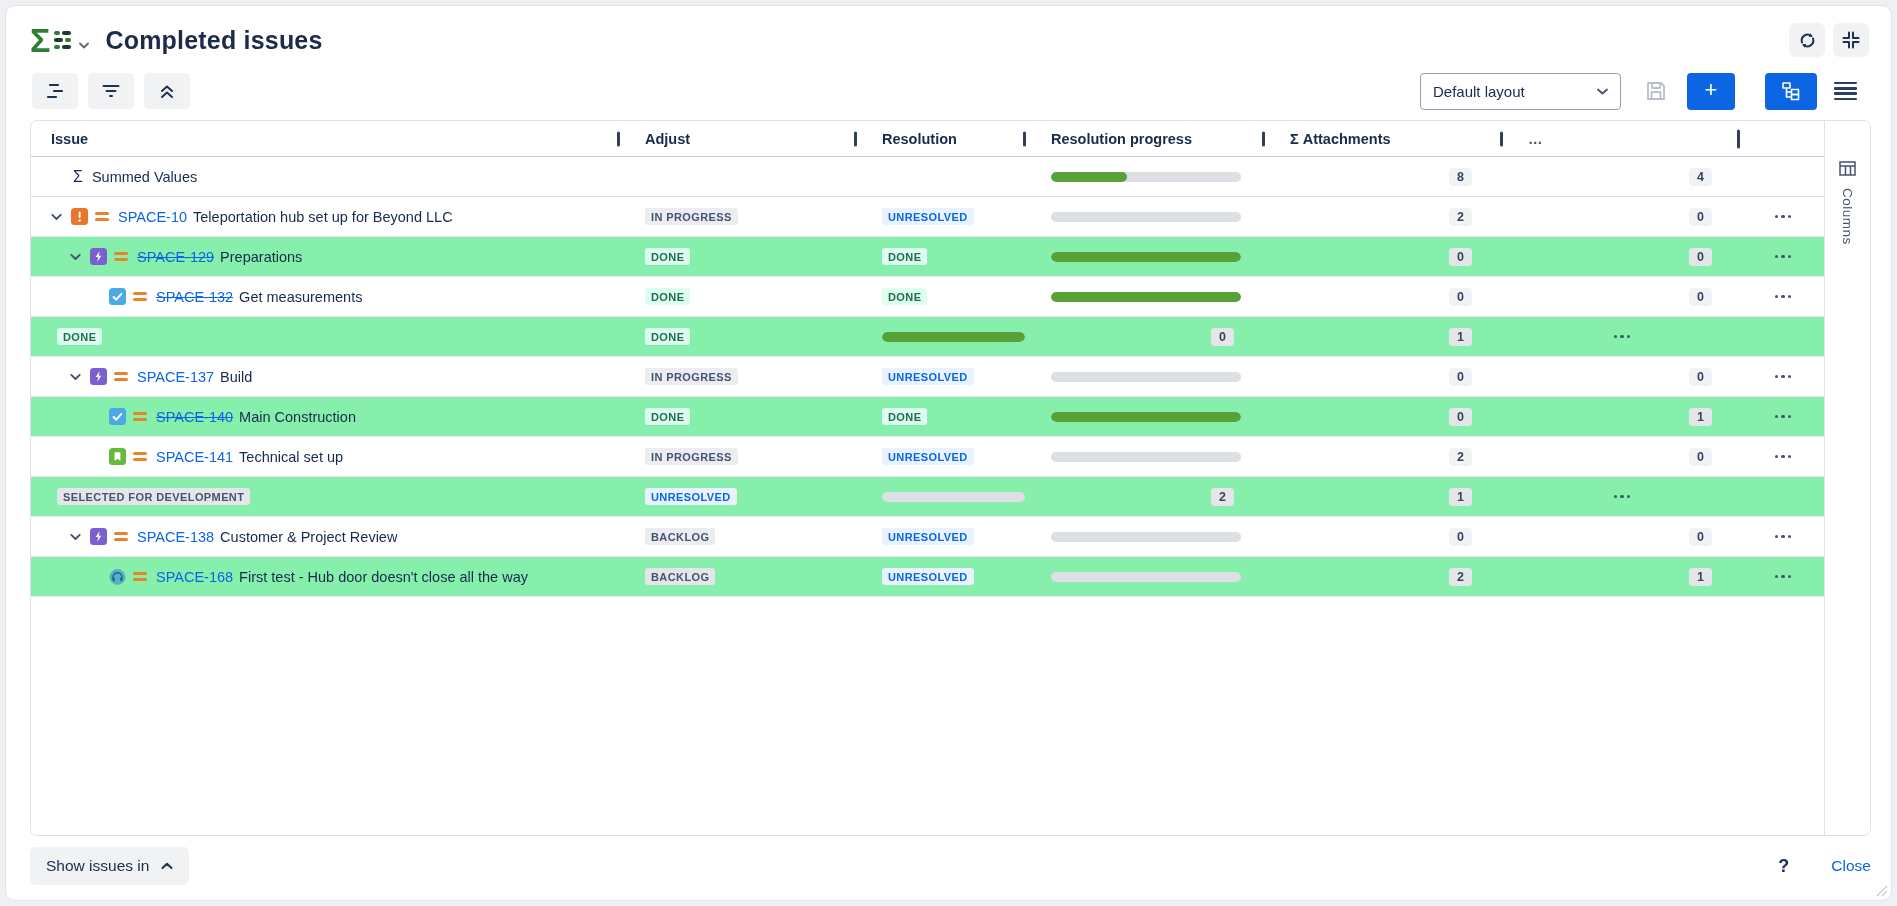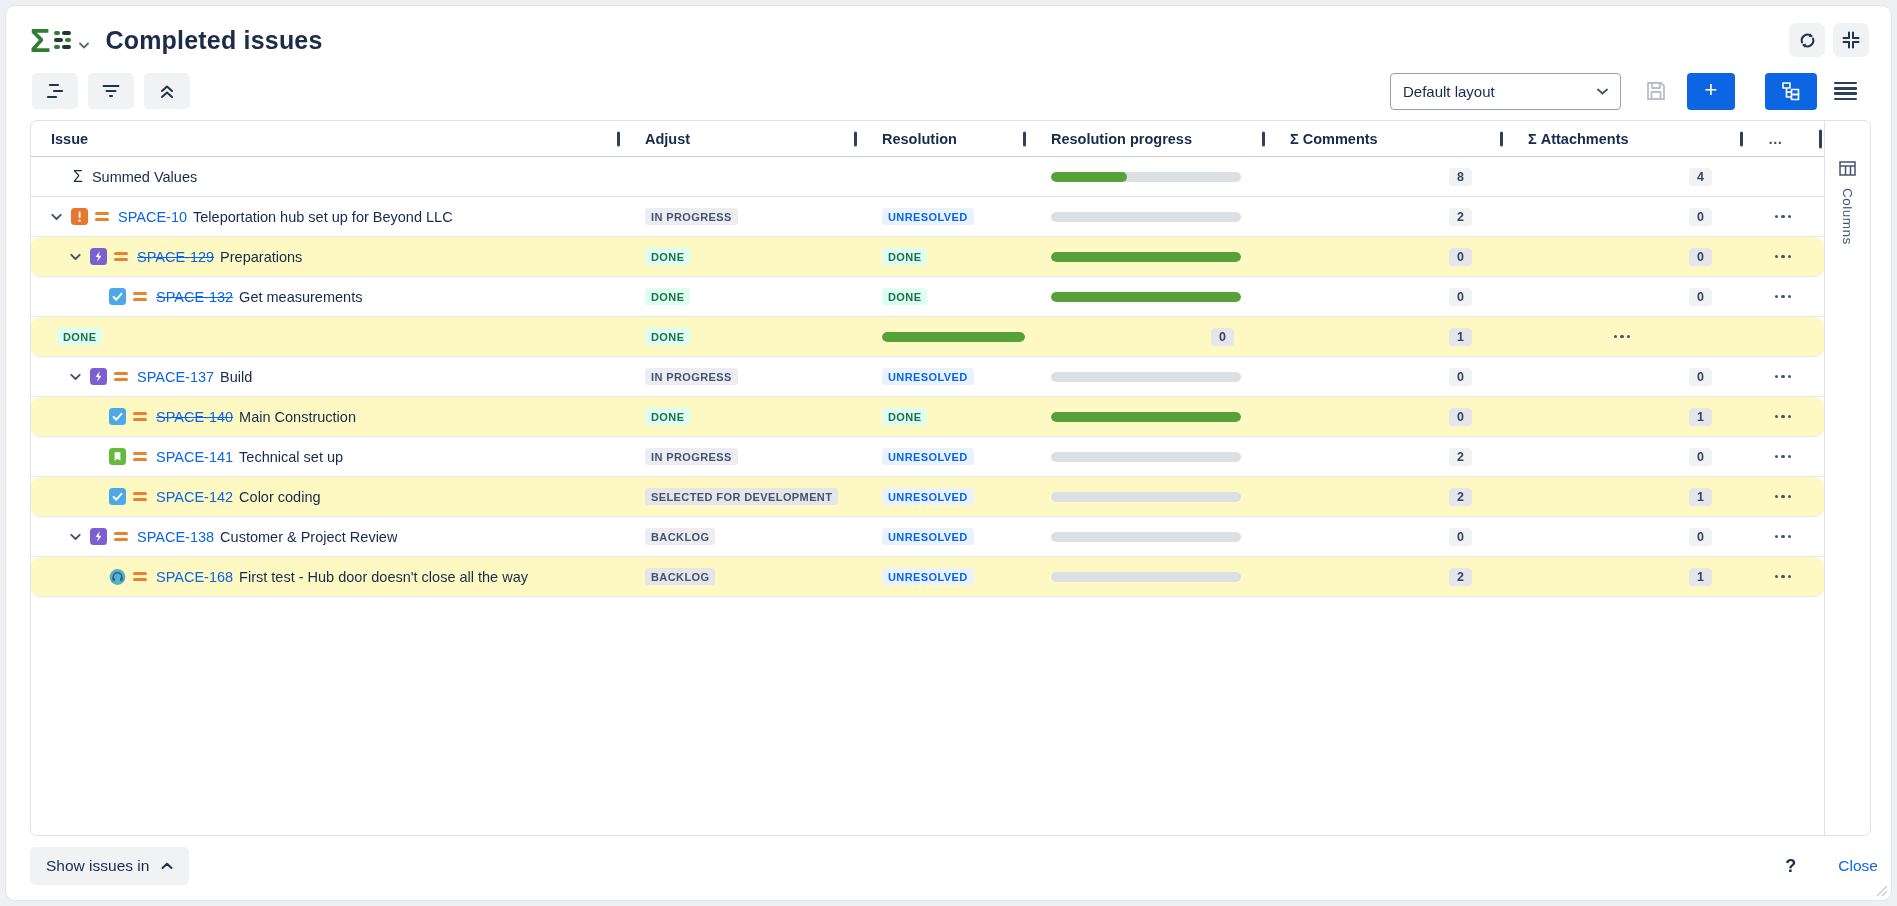--- a/index.html
+++ b/index.html
@@ -28,21 +28,21 @@
   .searchbox { display:flex; align-items:center; width:222px; height:32px; border:1.5px solid #808b9e; border-radius:7px; padding:0 9px; background:#fff; }
   .searchbox input { border:0; outline:0; flex:1; font-size:15px; margin-left:8px; color:#172b4d; font-family:"Liberation Sans",sans-serif; background:transparent; }
   .searchbox input::placeholder { color:#8a94a6; }
   .ib { width:36px; height:34px; border-radius:7px; background:#f1f2f4; display:flex; align-items:center; justify-content:center; cursor:pointer; }
 
   
   .toolbar { height:50px; display:flex; align-items:center; padding:4px 24px 8px 26px; }
   .tb-left { display:flex; gap:10px; }
   .tbtn { width:46px; height:36px; border-radius:5px; background:#f1f2f4; display:flex; align-items:center; justify-content:center; cursor:pointer; }
   .tb-right { margin-left:auto; display:flex; align-items:center; }
-  .layout-select { width:231px; height:37px; border:1px solid #97a0af; border-radius:4px; background:#fff; display:flex; align-items:center; padding:0 12px; font-size:15px; color:#172b4d; cursor:pointer; }
+  .layout-select { width:201px; height:37px; border:1px solid #97a0af; border-radius:4px; background:#fff; display:flex; align-items:center; padding:0 12px; font-size:15px; color:#172b4d; cursor:pointer; }
   .layout-select .lbl { flex:1; }
   .save-btn { margin-left:18px; width:34px; display:flex; justify-content:center; }
   .blue-btn { width:48px; height:37px; background:#0c66e4; border-radius:4px; display:flex; align-items:center; justify-content:center; cursor:pointer; }
   .plus-btn { margin-left:14px; }
   .plus-glyph { color:#fff; font-size:22px; font-weight:400; line-height:1; margin-top:-2px; }
   .tree-btn { margin-left:30px; width:52px; }
   .ham-btn { margin-left:6px; width:44px; height:37px; display:flex; align-items:center; justify-content:center; cursor:pointer; }
   .ham { display:flex; flex-direction:column; gap:2.6px; }
   .ham i { width:23px; height:2.8px; background:#2e3f5c; border-radius:1px; }
 
@@ -54,21 +54,21 @@
 
   .thead { height:36px; border-bottom:1px solid #c9cdd4; font-weight:700; font-size:14.5px; color:#172b4d; position:relative; }
   .th { display:flex; align-items:center; height:100%; padding-left:26px; position:relative; white-space:nowrap; }
   .th.first { padding-left:20px; }
   .handle { position:absolute; left:-2px; top:50%; transform:translateY(-50%); width:3px; height:15px; background:#2f3f5c; border-radius:2px; }
   .handle.end { left:auto; right:2px; height:19px; }
   .th-menu { color:#44546f; }
 
   .tbody { flex:1; overflow:hidden; display:flex; flex-direction:column; }
   .row { height:40px; border-bottom:1px solid #e9eaee; font-size:14.5px; background:#fff; }
-  .row.alt { background:#fef9c3;border-radius:9px; }
+  .row.alt { background:#86efac; }
   .row.summary { border-bottom:1px solid #dfe1e6; }
 
   .c-issue { display:flex; align-items:center; padding-left:20px; min-width:0; white-space:nowrap; overflow:hidden; }
   .indent { display:block; height:1px; flex:0 0 auto; }
   .chev-slot { width:20px; flex:0 0 auto; display:flex; align-items:center; }
   .type-ic { width:17px; height:17px; flex:0 0 auto; margin-right:7px; display:flex; }
   .prio { display:flex; flex-direction:column; gap:3px; margin-right:9px; flex:0 0 auto; }
   .prio i { width:14px; height:3.2px; border-radius:2px; background:#e8832c; display:block; }
   .key { color:#0c66e4; text-decoration:none; margin-right:6px; cursor:pointer; }
   .key.struck { text-decoration:line-through; }
@@ -97,21 +97,21 @@
   .filler { flex:1; background:#fff; }
 
   .tfoot { height:42px; border-top:1px solid #dfe1e6; display:flex; align-items:center; padding-left:36px; font-size:14.5px; color:#44546f; background:#fff; }
   .tfoot b { color:#172b4d; margin-left:6px; }
 
   
   .col-strip { width:46px; border-left:1px solid #dfe1e6; display:flex; flex-direction:column; align-items:center; padding-top:40px; gap:12px; background:#fff; cursor:pointer; }
   .col-strip .vtext { writing-mode:vertical-rl; font-size:13.5px; color:#44546f; letter-spacing:.5px; }
 
   
-  .bottombar { height:64px; display:flex; align-items:center; padding:0 13px 4px 24px;gap:40px; }
+  .bottombar { height:64px; display:flex; align-items:center; padding:0 20px 4px 24px;gap:40px; }
   .show-btn { height:38px; background:#f1f2f4; border-radius:5px; display:flex; align-items:center; gap:12px; padding:0 16px; font-size:15.5px; color:#172b4d; cursor:pointer; }
   .bb-right { margin-left:auto; display:flex; align-items:center; gap:42px; }
   .help { font-size:18px; font-weight:700; color:#172b4d; cursor:pointer; }
   .close { font-size:15.5px; font-weight:500; color:#0c66e4; cursor:pointer; }
 
   .resize-grip { position:absolute; right:3px; bottom:3px; }
 </style>
 </head>
 <body>
 
@@ -233,24 +233,20 @@
             <span class="handle"></span>
             <span>Adjust</span>
           </div>
         <div class="th">
             <span class="handle"></span>
             <span>Resolution</span>
           </div>
         <div class="th">
             <span class="handle"></span>
             <span>Resolution progress</span>
-          </div>
-        <div class="th">
-            <span class="handle"></span>
-            <span>Σ Comments</span>
           </div>
         <div class="th">
             <span class="handle"></span>
             <span>Σ Attachments</span>
           </div>
         <div class="th th-menu">
             <span class="handle"></span>
             <span>…</span>
             <span class="handle end"></span>
           </div>
@@ -555,36 +551,20 @@
                 <span class="count">0</span>
               </div>
     <div class="c-menu">
                 <span class="dots">
                   <i></i>
                   <i></i>
                   <i></i>
                 </span>
               </div>
   </div><div class="row grid-cols alt">
-    <div class="c-issue">
-      <span class="indent" style="width: 38px;"></span>
-      <span class="chev-slot"></span>
-      <span class="type-ic">
-                  <svg width="17" height="17" viewBox="0 0 17 17">
-                    <rect width="17" height="17" rx="3.5" fill="#4BA9E8"></rect>
-                    <polyline points="4.6,9 7.3,11.7 12.4,5.9" fill="none" stroke="#fff" stroke-width="2" stroke-linecap="round" stroke-linejoin="round"></polyline>
-                  </svg>
-                </span>
-      <span class="prio">
-                  <i></i>
-                  <i></i>
-                </span>
-      <a class="key">SPACE-142</a>
-      <span class="summary-txt">Color coding</span>
-    </div>
     <div class="c-pad">
                 <span class="badge neutral">SELECTED FOR DEVELOPMENT</span>
               </div>
     <div class="c-pad">
                 <span class="badge unresolved">UNRESOLVED</span>
               </div>
     <div class="c-pad">
                 <span class="track">
                   <i class="fill" style="width: 0%;"></i>
                 </span>

